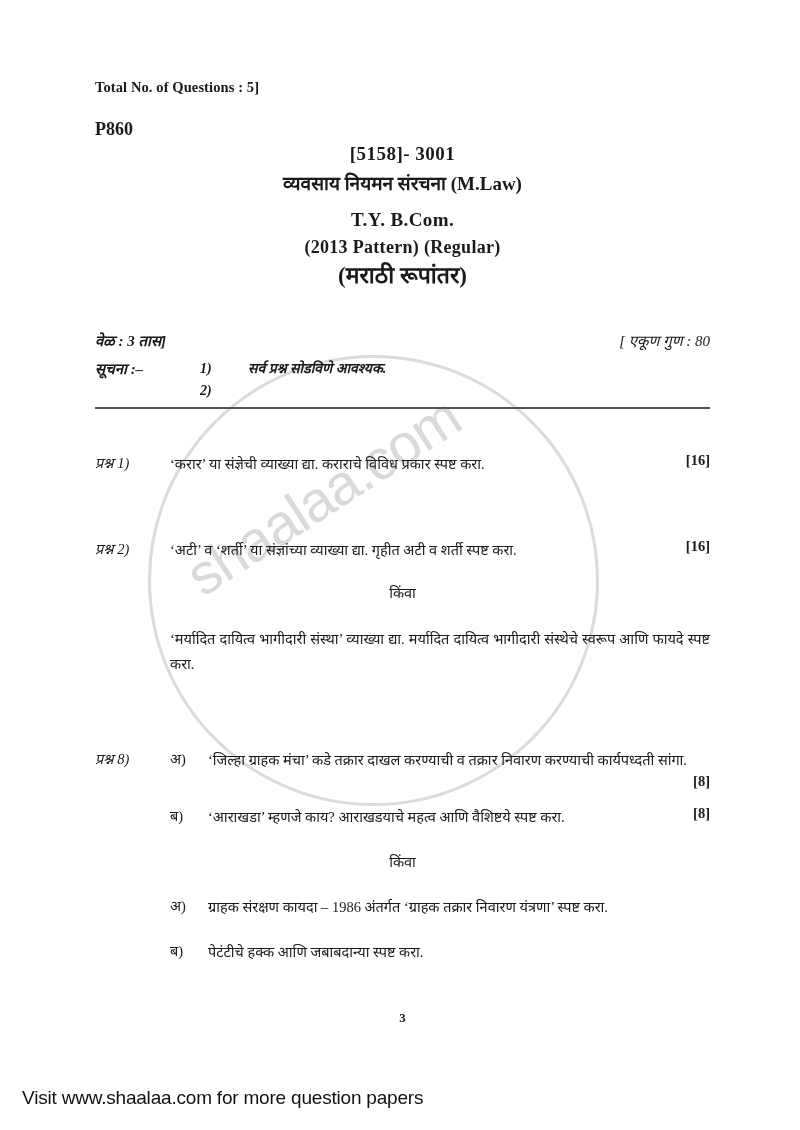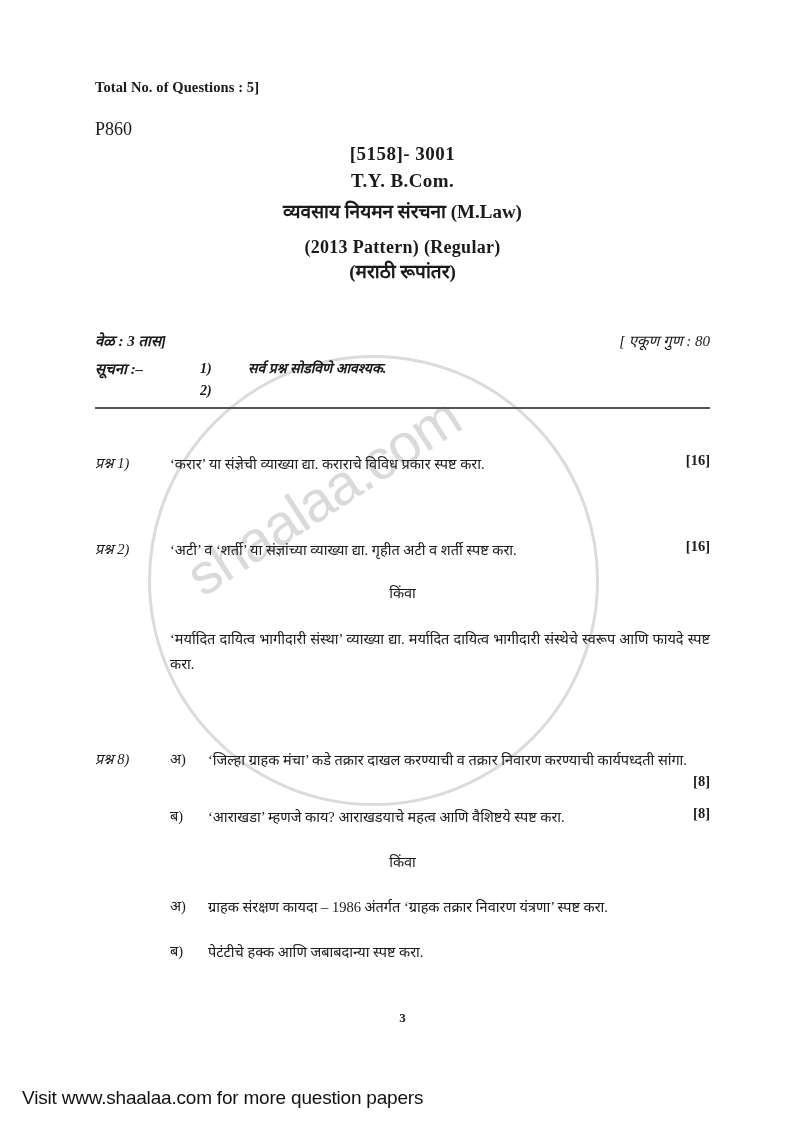--- a/index.html
+++ b/index.html
@@ -71,21 +71,21 @@
 
   #total-questions {
     left: 95px; top: 79px;
     font-size: 14.5px;
     font-weight: bold;
     letter-spacing: .1px;
   }
   #paper-code {
     left: 95px; top: 119px;
     font-size: 18px;
-    font-weight: normal;
+    font-weight: bold;
   }
 
   #title-block {
     left: 95px; top: 143px;
     width: 615px;
     text-align: center;
   }
   #title-block .t-line { font-weight: bold; }
   #t-seat {
     font-size: 19px;
@@ -100,21 +100,21 @@
   #t-subject {
     font-size: 19px;
     margin-bottom: 13px;
   }
   #t-pattern {
     font-size: 18px;
     letter-spacing: .3px;
     margin-bottom: 0;
   }
   #t-translation {
-    font-size: 19px;
+    font-size: 23px;
   }
 
   #time-line {
     left: 95px; top: 330px;
     font-size: 15px;
     font-style: italic;
     font-weight: bold;
   }
   #marks-line {
     left: 710px; top: 330px;
@@ -234,22 +234,22 @@
   </div>
 
   <div id="content">
 
     <div class="abs" id="total-questions">Total No. of Questions : 5]</div>
 
     <div class="abs" id="paper-code">P860</div>
 
     <div class="abs" id="title-block">
       <div class="t-line" id="t-seat">[5158]- 3001</div>
+      <div class="t-line" id="t-subject">व्यवसाय नियमन संरचना (M.Law)</div>
       <div class="t-line" id="t-course">T.Y.  B.Com.</div>
-      <div class="t-line" id="t-subject">व्यवसाय नियमन संरचना (M.Law)</div>
       <div class="t-line" id="t-pattern">(2013 Pattern) (Regular)</div>
       <div class="t-line" id="t-translation">(मराठी  रूपांतर)</div>
     </div>
 
     <div class="abs" id="time-line">वेळ : 3 तास]</div>
     <div class="abs" id="marks-line">[ एकूण गुण : 80</div>
 
     <div class="abs" id="instructions-label">सूचना :–</div>
 
     <div class="abs" id="instructions-list">

